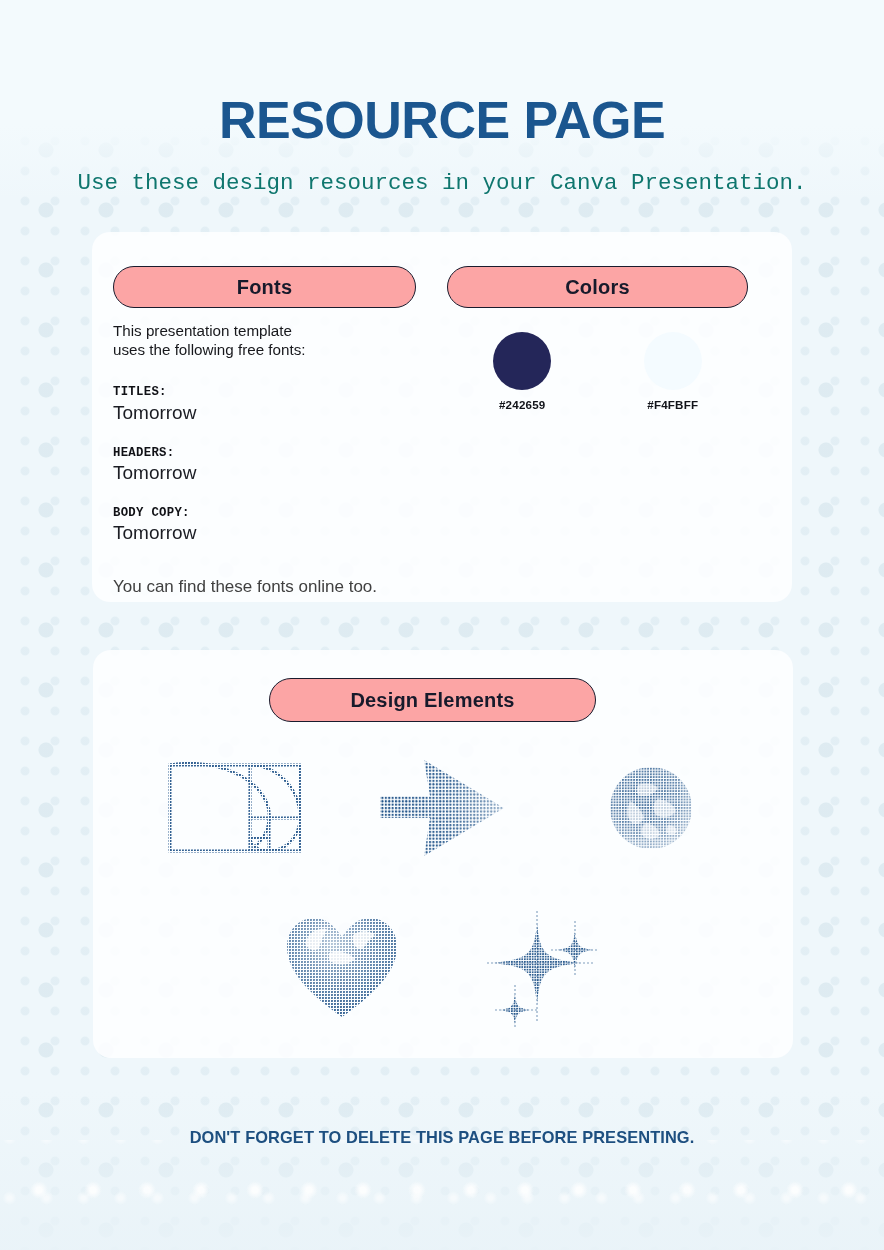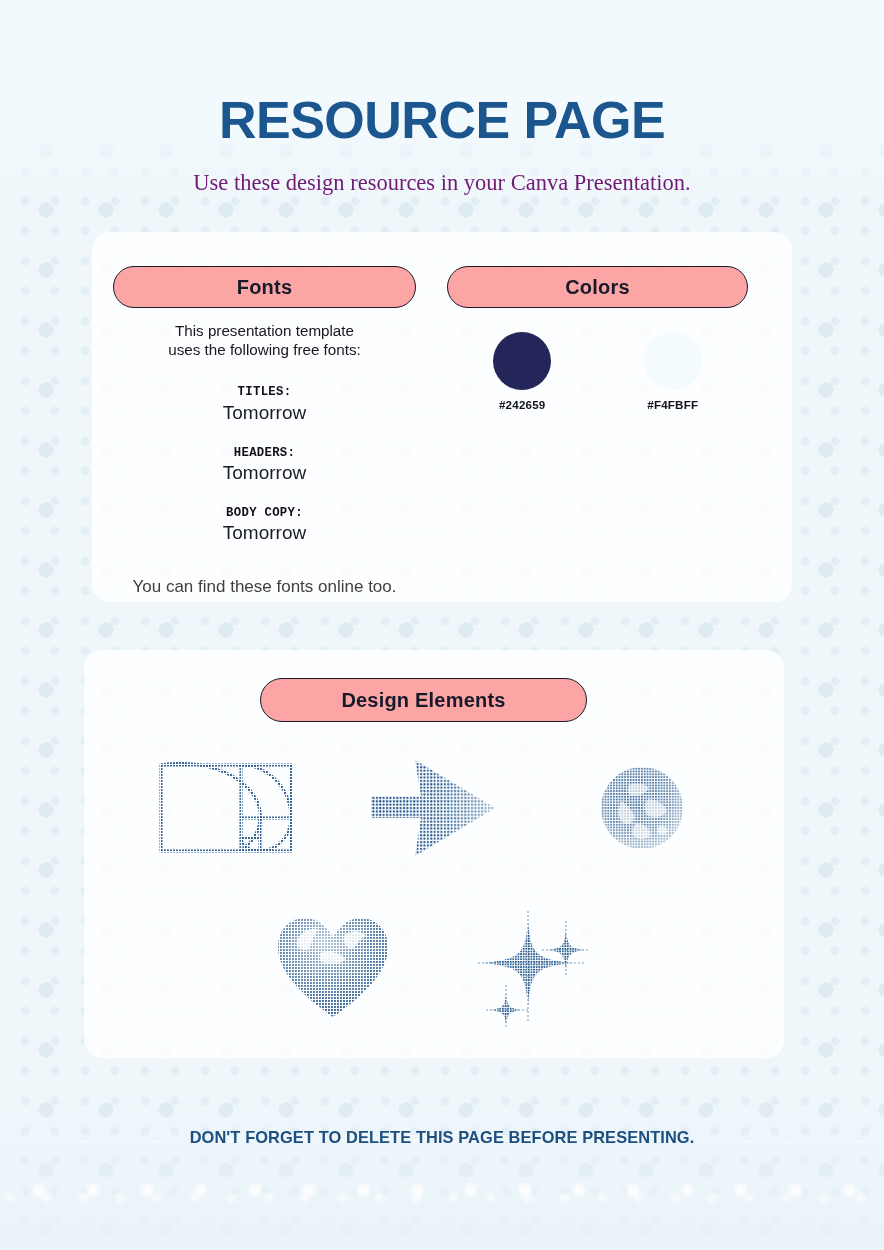--- a/index.html
+++ b/index.html
@@ -70,41 +70,41 @@
   .page-title {
     font-family: "Liberation Sans", sans-serif;
     font-weight: bold;
     font-size: 52px;
     letter-spacing: -0.5px;
     color: #1b568f;
     margin: 8px;
     line-height: 1;
   }
   .page-subtitle {
-    font-family: Liberation Serif, serif;
+    font-family: Liberation Mono, monospace;
     font-size: 22.5px;
-    color: #701a75;
+    color: #0f766e;
     margin: 26px 0 0 0;
     line-height: 1;
   }
 
   
   .card {
     position: absolute;
     background: rgba(253,254,255,0.90);
     border-radius: 18px;
   }
   #card-resources {
     left: 92px;
     top: 232px;
     width: 700px;
     height: 370px;
   }
   #card-elements {
-    left: 84px;
+    left: 93px;
     top: 650px;
     width: 700px;
     height: 408px;
     text-align: center;
   }
 
   
   .pill {
     position: absolute;
     border: 1.6px solid #1a1c2e;
@@ -125,21 +125,21 @@
   #pill-fonts  { left: 21px;  top: 34px; width: 303px; height: 42px; }
   #pill-colors { left: 355px; top: 34px; width: 301px; height: 42px; }
   #pill-design { left: 176px; top: 28px; width: 327px; height: 44px; }
 
   
   .fonts-col {
     position: absolute;
     left: 21px;
     top: 90px;
     width: 303px;
-    text-align: center;
+    text-align: left;
     color: #141414;
   }
   .fonts-intro {
     font-family: "Liberation Sans", sans-serif;
     font-size: 15.2px;
     line-height: 1.22;
     margin: 0;
     color: #17181c;
   }
   .font-group { margin-top: 23px; }

